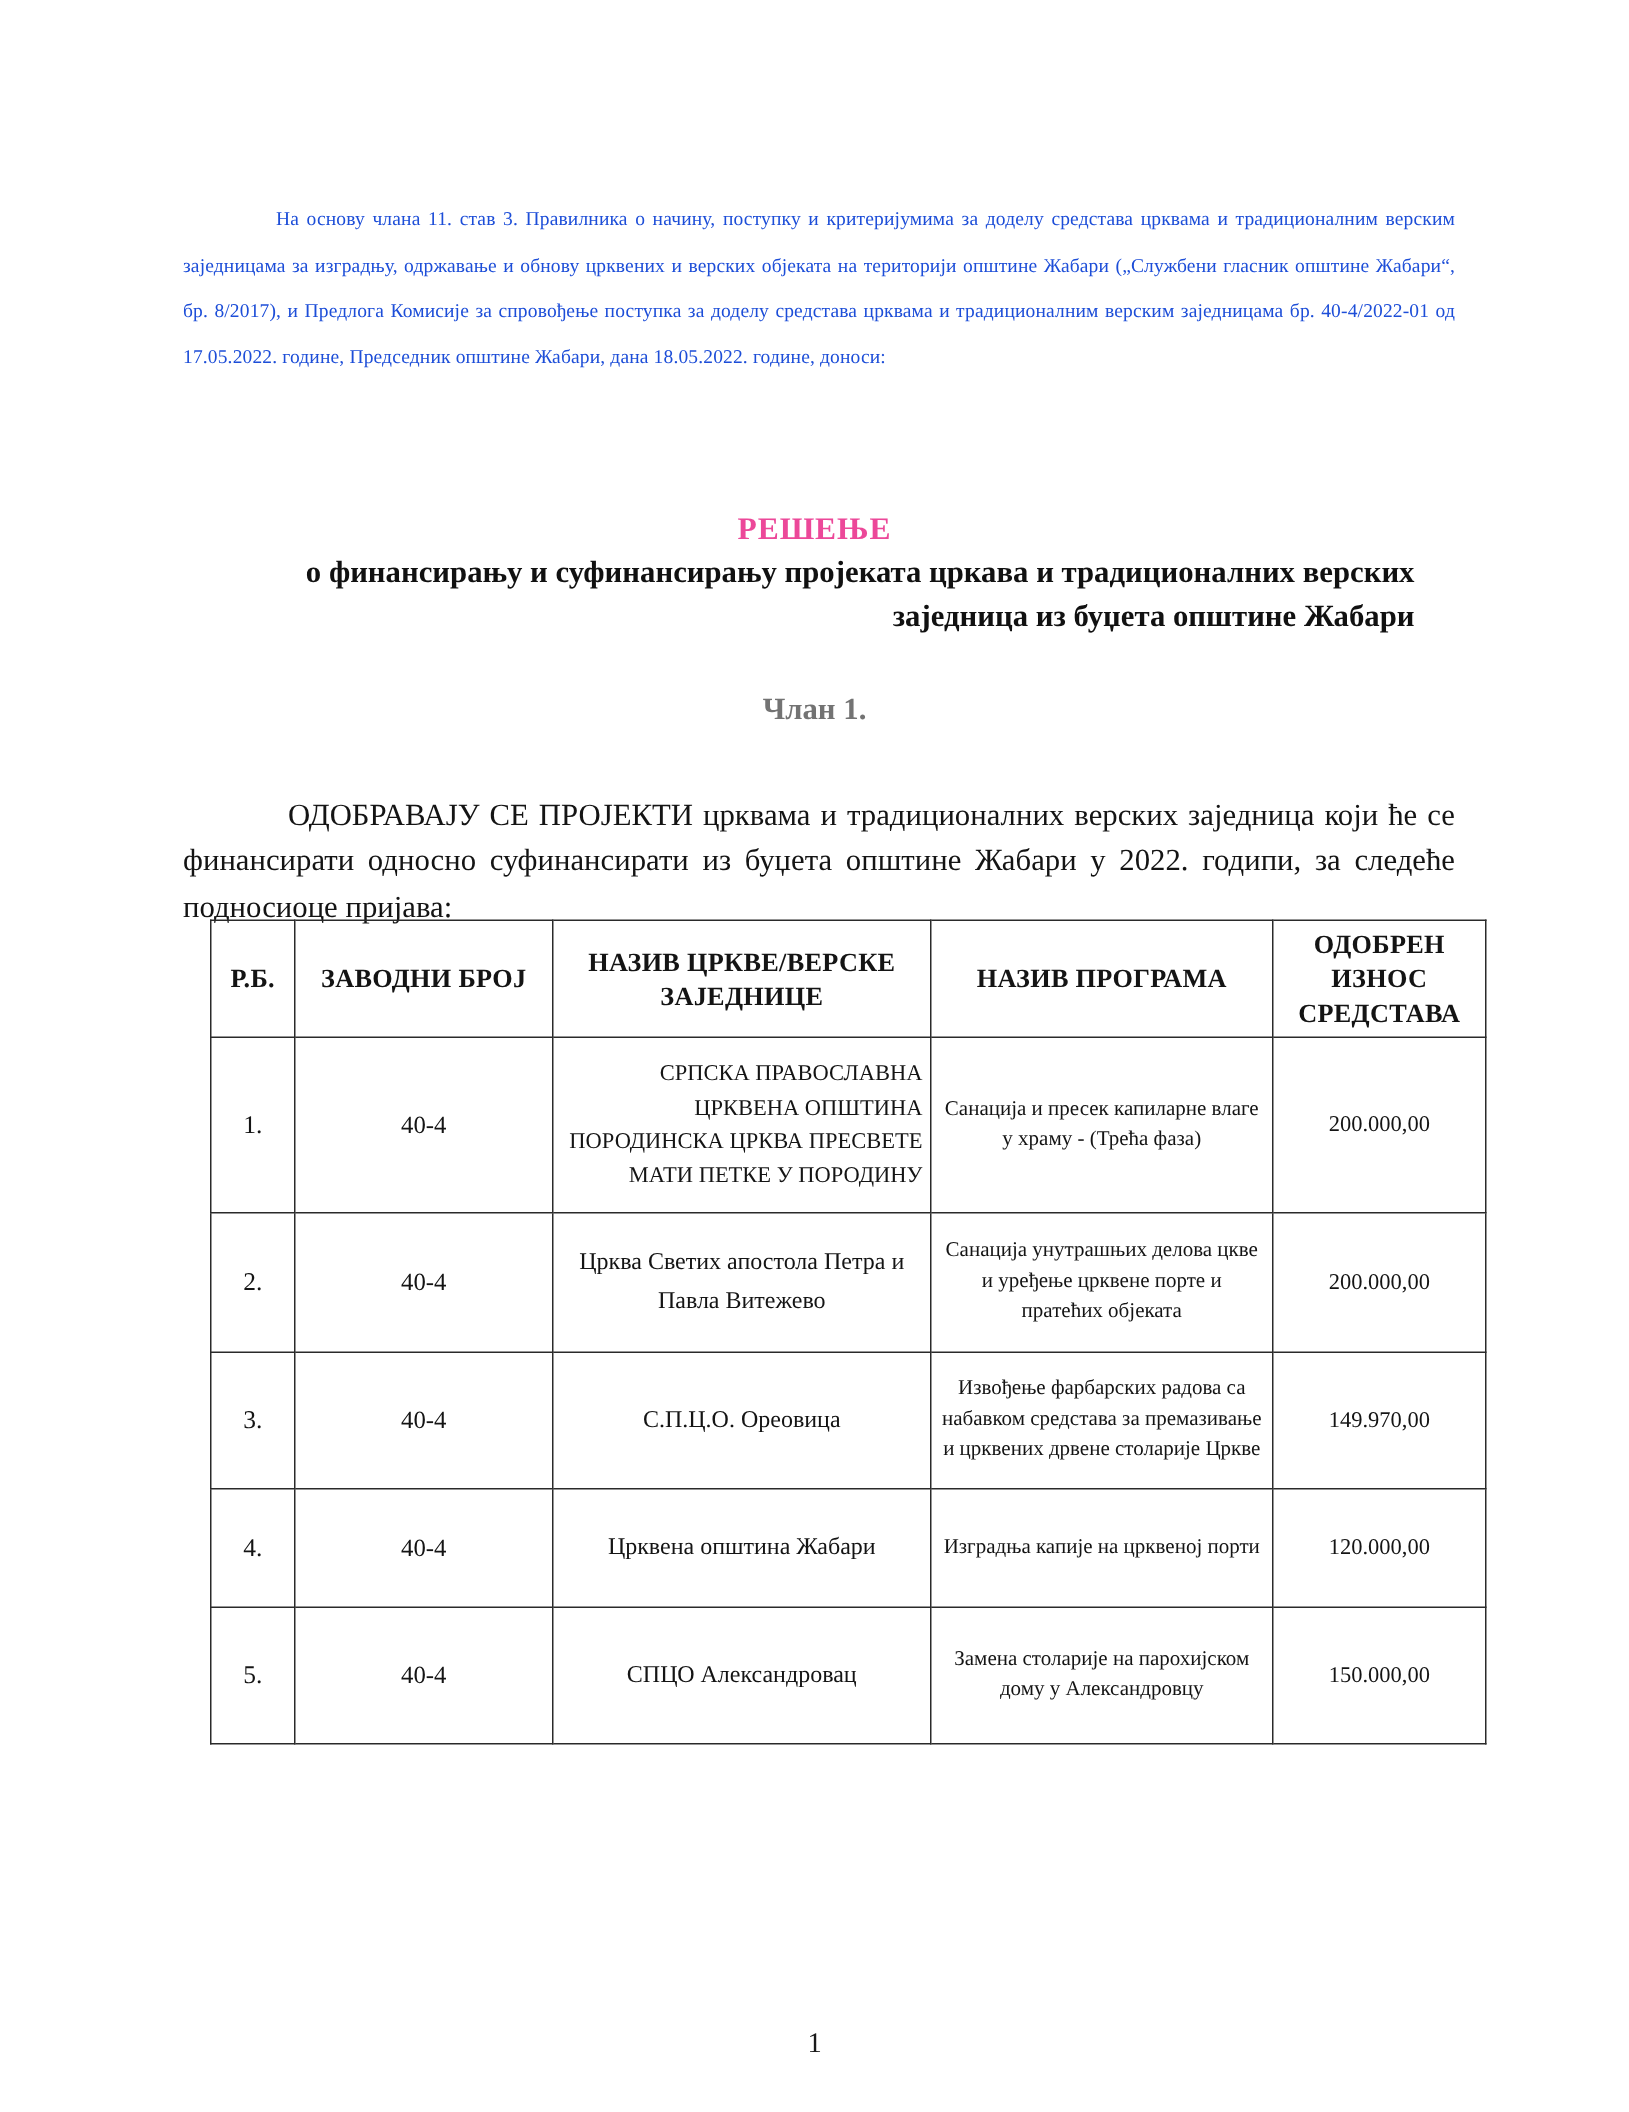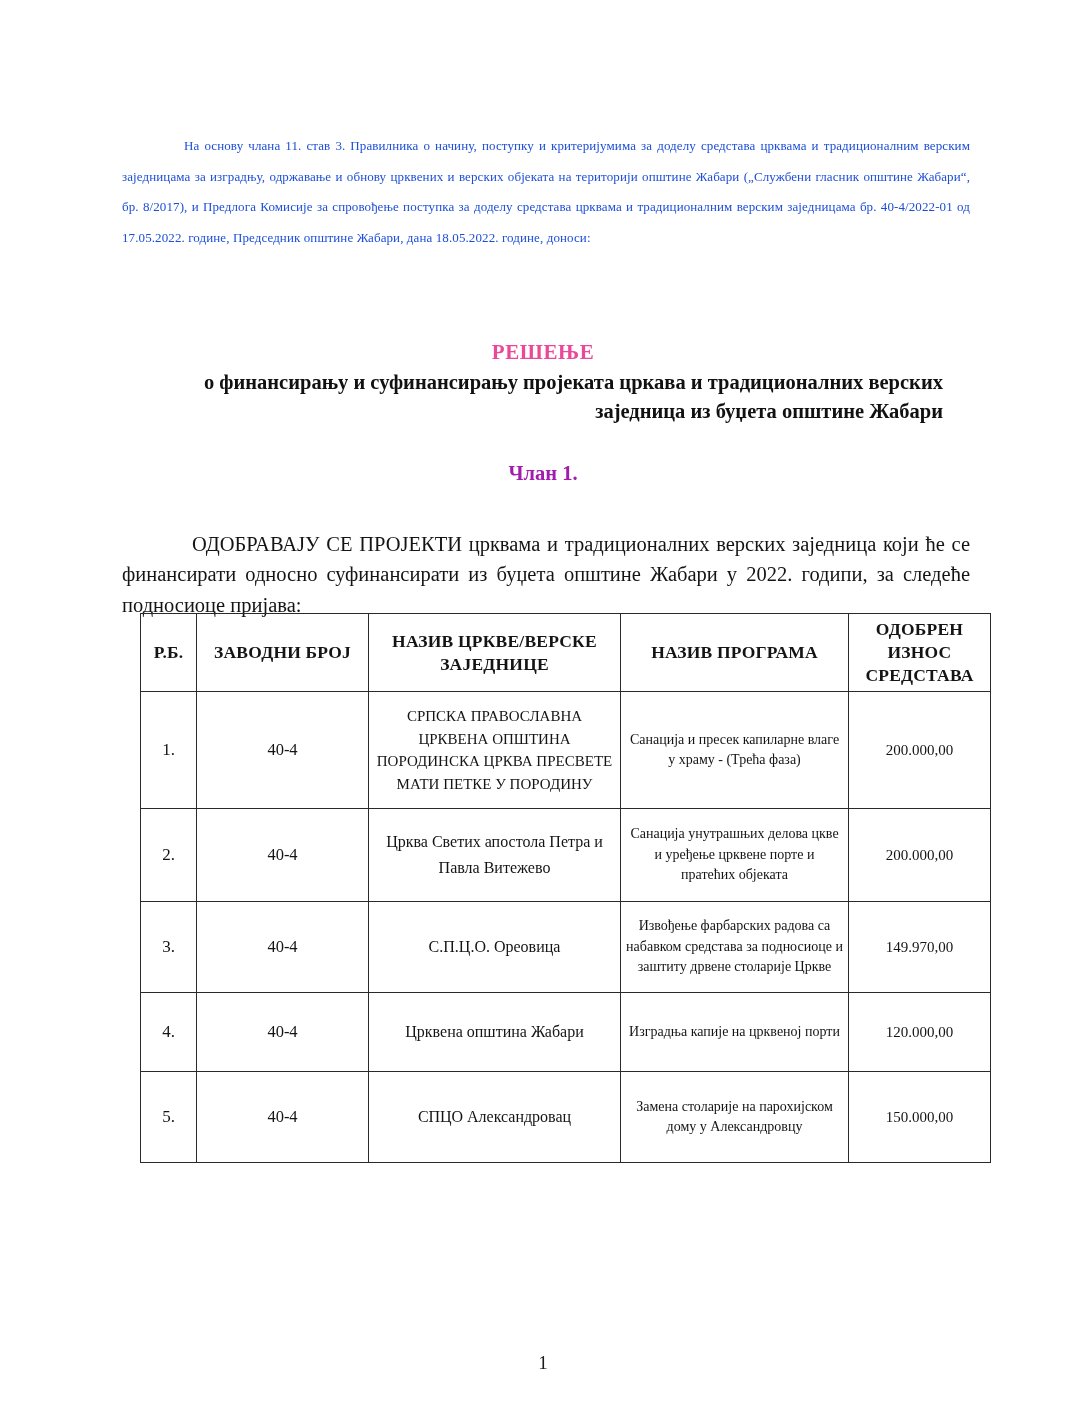--- a/index.html
+++ b/index.html
@@ -61,21 +61,21 @@
     color: #111;
   }
   .article-heading {
     position: absolute;
     left: 143px;
     top: 462px;
     width: 800px;
     text-align: center;
     font-weight: bold;
     font-size: 20.5px;
-    color: #a21caf;
+    color: #737373;
   }
 
   
   .body-para {
     position: absolute;
     left: 122px;
     top: 508px;
     width: 848px;
     font-size: 20.5px;
     line-height: 30.5px;
@@ -119,20 +119,21 @@
   .cell-num {
     font-size: 16.5px;
   }
   .cell-name {
     font-size: 16.5px;
     line-height: 24px;
   }
   .cell-name.caps {
     font-size: 15px;
     line-height: 22.5px;
+    text-align: right;
   }
   .cell-name.normal {
     font-size: 16px;
     line-height: 26px;
   }
   .cell-prog {
     font-size: 14px;
     line-height: 20.5px;
   }
   .cell-amt {
@@ -200,21 +201,21 @@
         <td class="cell-rb">2.</td>
         <td class="cell-num">40-4</td>
         <td class="cell-name normal">Црква Светих апостола Петра и Павла Витежево</td>
         <td class="cell-prog">Санација унутрашњих делова цкве и уређење црквене порте и пратећих објеката</td>
         <td class="cell-amt">200.000,00</td>
       </tr>
       <tr class="row-h3">
         <td class="cell-rb">3.</td>
         <td class="cell-num">40-4</td>
         <td class="cell-name normal">С.П.Ц.О. Ореовица</td>
-        <td class="cell-prog">Извођење фарбарских радова са набавком средстава за подносиоце и заштиту дрвене столарије Цркве</td>
+        <td class="cell-prog">Извођење фарбарских радова са набавком средстава за премазивање и црквених дрвене столарије Цркве</td>
         <td class="cell-amt">149.970,00</td>
       </tr>
       <tr class="row-h4">
         <td class="cell-rb">4.</td>
         <td class="cell-num">40-4</td>
         <td class="cell-name normal">Црквена општина Жабари</td>
         <td class="cell-prog">Изградња капије на црквеној порти</td>
         <td class="cell-amt">120.000,00</td>
       </tr>
       <tr class="row-h5">

